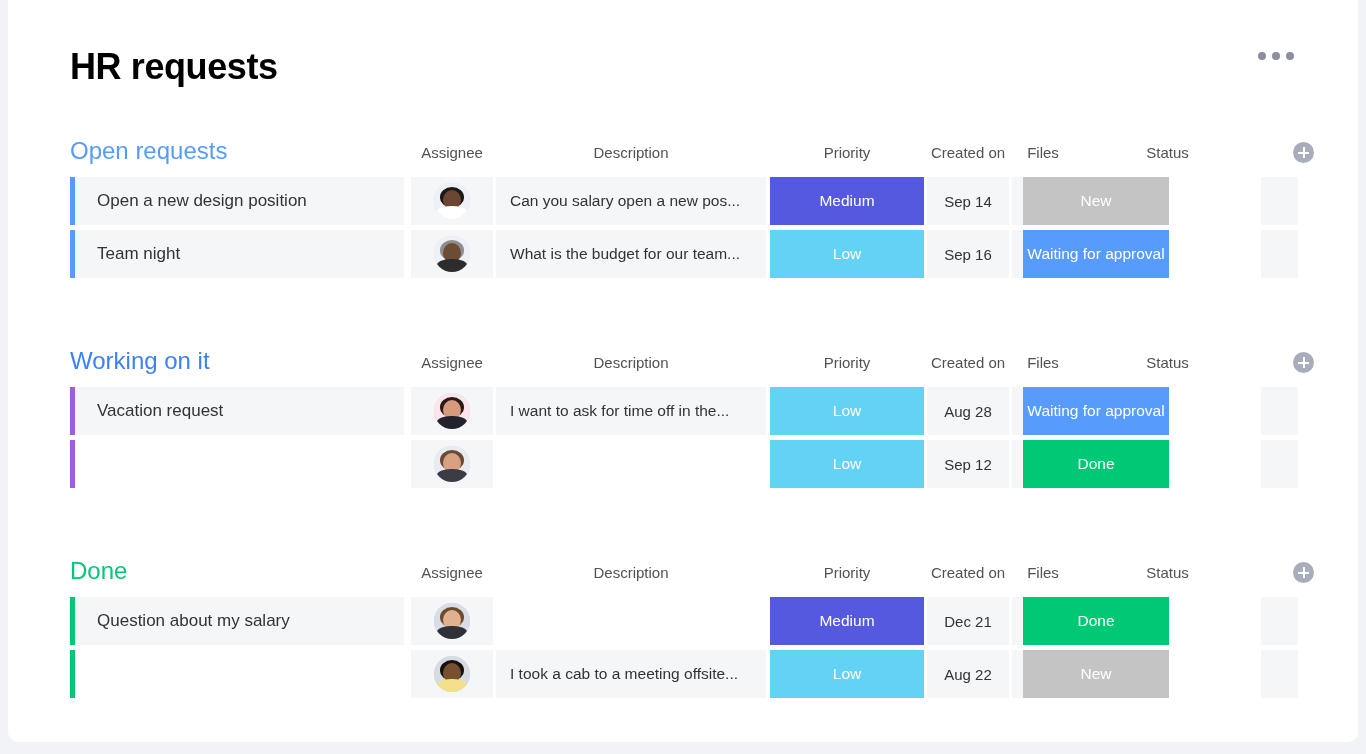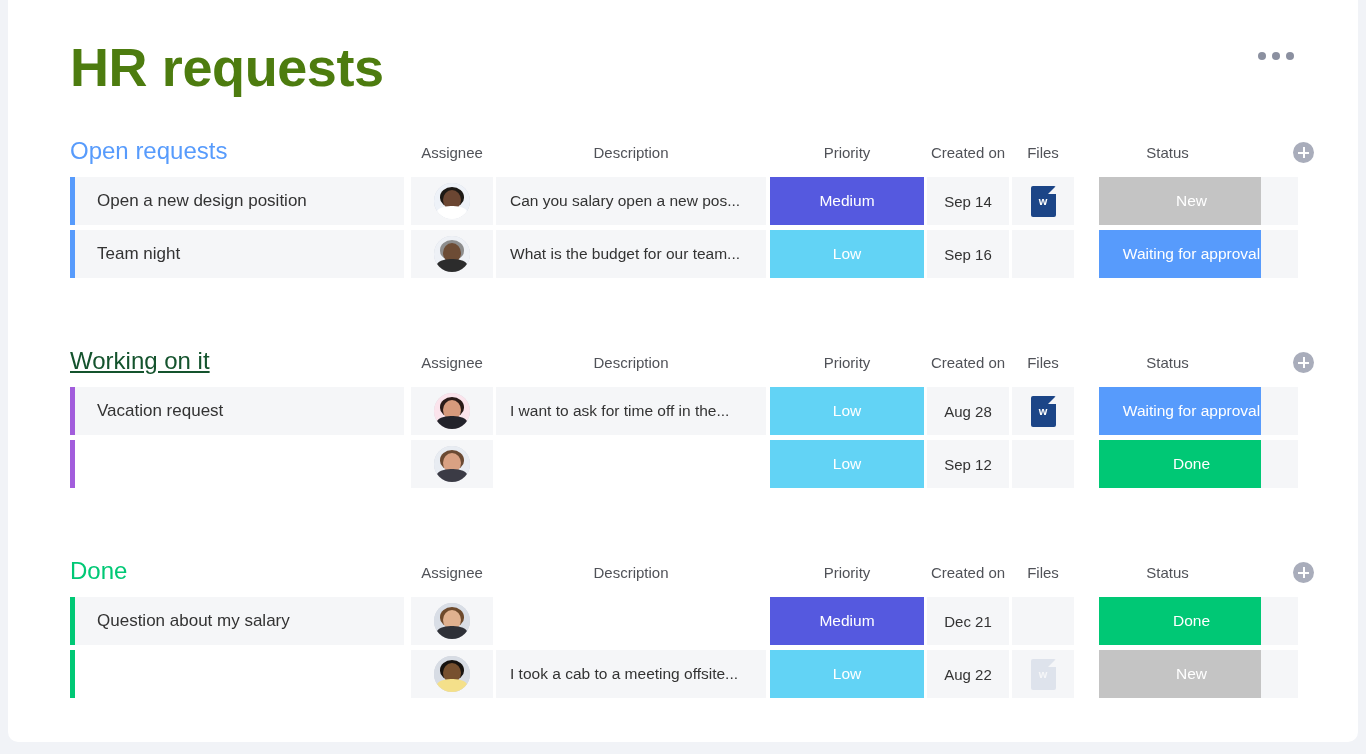--- a/index.html
+++ b/index.html
@@ -13,21 +13,21 @@
     position: absolute; left: 8px; top: 0px;
     width: 1350px; height: 742px;
     background: #ffffff;
     border-radius: 0 0 10px 10px;
   }
   
   .board-header {
     position: absolute; left: 62px; top: 36px; right: 48px; height: 62px;
   }
   .board-title {
-    font-size: 54px; font-weight: bold; color: #4d7c0f;
+    font-size: 36px; font-weight: bold; color: #000000;
     letter-spacing: -0.4px; line-height: 62px;
   }
   .menu-dots {
     position: absolute; right: 16px; top: 16px;
     display: flex; gap: 6px; align-items: center; cursor: pointer;
   }
   .menu-dots span {
     display: block; width: 8px; height: 8px; border-radius: 50%;
     background: #8b90a0;
   }
@@ -74,21 +74,21 @@
   }
   .cell-assignee { left: 341px; width: 82px; }
   .cell-desc {
     left: 426px; width: 270px; font-size: 15.5px;
     justify-content: flex-start; padding-left: 14px;
     white-space: nowrap; overflow: hidden;
   }
   .cell-priority { left: 700px; width: 154px; }
   .cell-date     { left: 857px; width: 82px; font-size: 15px; }
   .cell-files    { left: 942px; width: 62px; }
-  .cell-status   { left: 1029px; width: 185px; }
+  .cell-status   { left: 953px; width: 146px; }
   .cell-extra    { left: 1191px; width: 37px; }
 
   .pill {
     width: 100%; height: 100%;
     display: flex; align-items: center; justify-content: center;
     color: #ffffff; font-size: 15.5px;
   }
   
   .avatar {
     width: 36px; height: 36px; border-radius: 50%;
@@ -190,21 +190,21 @@
           <div class="cell cell-date">Sep 16</div>
           <div class="cell cell-files"></div>
           <div class="cell cell-status" style="background: transparent;">
             <div class="pill" style="background: rgb(87, 155, 252);">Waiting for approval</div>
           </div>
           <div class="cell cell-extra"></div>
         </div>
       </div>
       <div class="group" style="top: 347px;">
         <div class="group-head">
-          <div class="group-title" style="color: #14532d; text-decoration: underline;">Working on it</div>
+          <div class="group-title" style="color: #3b82f6;">Working on it</div>
           <div class="col-headers">
             <div class="col-head" style="left: 0px; width: 82px;">Assignee</div>
             <div class="col-head" style="left: 85px; width: 270px;">Description</div>
             <div class="col-head" style="left: 359px; width: 154px;">Priority</div>
             <div class="col-head" style="left: 516px; width: 82px;">Created on</div>
             <div class="col-head" style="left: 601px; width: 62px;">Files</div>
             <div class="col-head" style="left: 666px; width: 181px;">Status</div>
             <div class="add-col-btn"></div>
           </div>
         </div>

